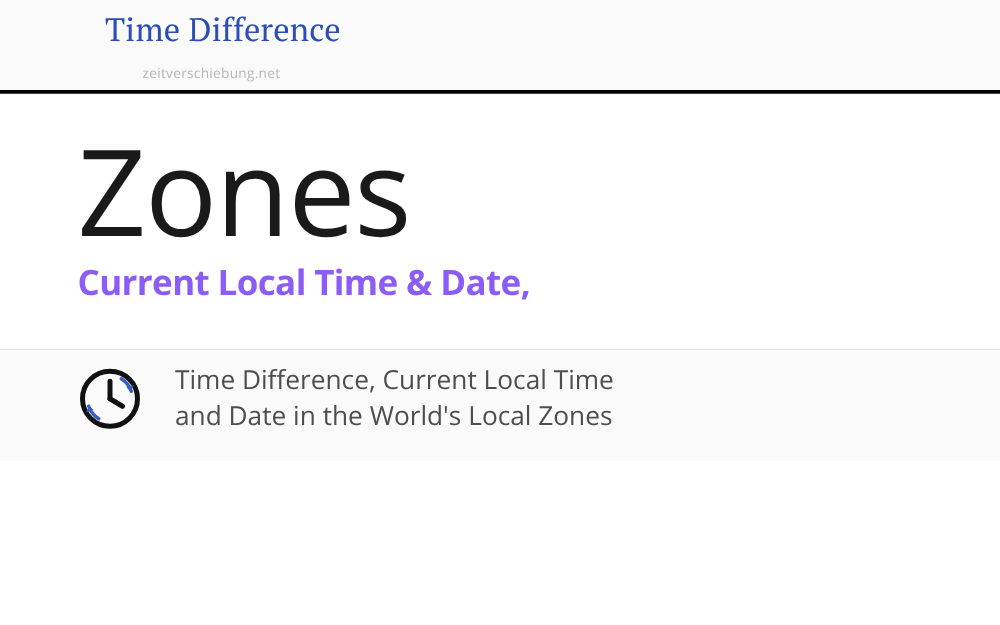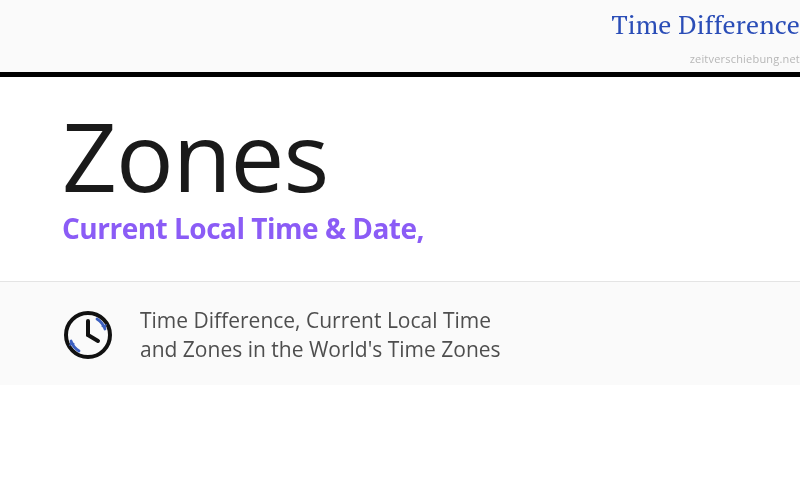--- a/index.html
+++ b/index.html
@@ -4,23 +4,22 @@
 <style>
   * { margin: 0; padding: 0; box-sizing: border-box; }
   html, body {
     width: 800px; height: 500px;
     font-family: "Open Sans", "Segoe UI", "Helvetica Neue", Arial, sans-serif;
     background: #ffffff;
     overflow: hidden;
   }
   .header {
     padding: 10px 0 6px 84px;
-    border-bottom: 5px solid #000000;
+    border-bottom: 3px solid #000000;
     background: #fafafa;
-    text-align: right;
   }
   .site-title {
     font-family: "PT Serif", Georgia, "Times New Roman", serif;
     font-size: 26px;
     font-weight: 400;
     color: #2a4db7;
     line-height: 1.1;
     letter-spacing: 0.2px;
   }
   .site-sub {
@@ -44,21 +43,21 @@
     font-size: 28px;
     font-weight: 700;
     color: #8b5cf6;
     line-height: 1.28;
     margin-top: 6px;
     letter-spacing: -0.5px;
   }
   .footer {
     border-top: 1px solid #e4e4e4;
     background: #fafafa;
-    padding: 24px 0 22px 62px;
+    padding: 10px 0 22px 62px;
     display: flex;
     align-items: center;
     gap: 26px;
   }
   .clock-icon svg { display: block; }
   .footer-text {
     font-size: 21px;
     font-weight: 400;
     color: #4e4e4e;
     line-height: 1.35;
@@ -86,15 +85,15 @@
       <line x1="26" y1="26" x2="26" y2="12" stroke="#111" stroke-width="4" stroke-linecap="round"></line>
       <line x1="26" y1="26" x2="36" y2="32" stroke="#111" stroke-width="4" stroke-linecap="round"></line>
       <path d="M 35 10 A 19 19 0 0 1 43 20" fill="none" stroke="#3b5fc0" stroke-width="2.8" stroke-linecap="round"></path>
       <polygon points="43,20 39,17 45,15" fill="#3b5fc0"></polygon>
       <path d="M 17 42 A 19 19 0 0 1 9 32" fill="none" stroke="#3b5fc0" stroke-width="2.8" stroke-linecap="round"></path>
       <polygon points="9,32 13,35 7,37" fill="#3b5fc0"></polygon>
     </svg>
   </span>
   <div class="footer-text">
     <span>Time Difference, Current Local Time</span><br>
-    <span>and Zones in the World's Time Zones</span>
+    <span>and Date in the World's Local Zones</span>
   </div>
 </div>
 
 </body></html>

